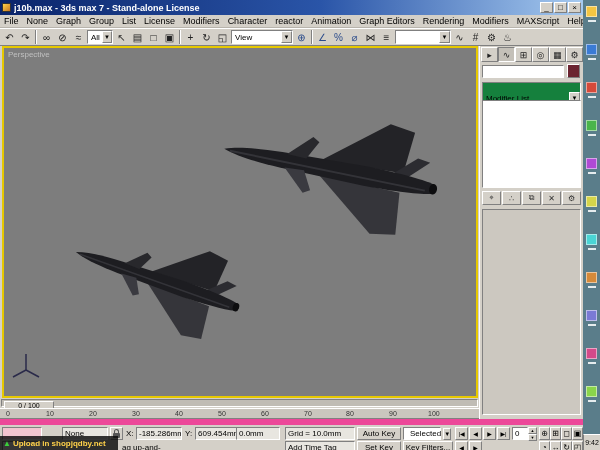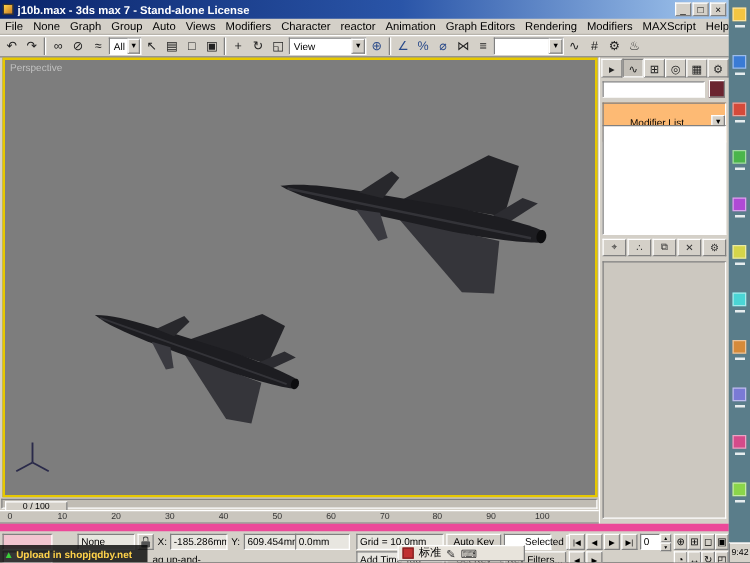--- a/index.html
+++ b/index.html
@@ -61,22 +61,22 @@
   
   .command-panel { position:absolute; left:479px; top:46px; width:104px; height:373px; background:#d4d0c8; border-left:1px solid #fff; }
   .panel-tabs { position:absolute; left:1px; top:1px; width:102px; height:15px; display:flex; }
   .panel-tab { flex:1; height:15px; font-size:9px; display:flex; align-items:center; justify-content:center;
                color:#222; border:1px solid; border-color:#ffffff #808080 #808080 #ffffff; background:#d4d0c8; }
   .panel-tab.active { border-color:#808080 #ffffff #ffffff #808080; background:#c4c0b8; }
   .name-field { position:absolute; left:2px; top:19px; width:82px; height:13px; font-size:8px; }
   .color-swatch { position:absolute; left:87px; top:18px; width:13px; height:14px;
                   border:1px solid; border-color:#ffffff #808080 #808080 #ffffff; }
   .mod-combo { position:absolute; left:2px; top:36px; width:99px; height:32px; display:flex; align-items:center;
-               border:1px solid; border-color:#808080 #ffffff #ffffff #808080; background:#fdba74;
-               font-size:8px; padding-left:21px; justify-content:space-between; }
+               border:1px solid; border-color:#808080 #ffffff #ffffff #808080; background:#15803d;
+               font-size:8px; padding-left:3px; justify-content:space-between; }
   .stack-box { position:absolute; left:2px; top:54px; width:99px; height:88px; }
   .stack-btns { position:absolute; left:2px; top:145px; width:99px; height:15px; display:flex; gap:1px; }
   .stack-btn { width:19px; height:14px; font-size:8px; display:flex; align-items:center; justify-content:center; color:#333; }
   .rollout-area { position:absolute; left:2px; top:163px; width:99px; height:206px; background:#ccc8c0;
                   border:1px solid; border-color:#808080 #ffffff #ffffff #808080; }
 
   
   .time-slider-row { position:absolute; left:0; top:398px; width:479px; height:10px; background:#d4d0c8; }
   .ts-track { position:absolute; left:1px; top:1px; width:477px; height:8px;
               border:1px solid; border-color:#808080 #ffffff #ffffff #808080; background:#c0bcb4; }
@@ -141,22 +141,22 @@
         <span class="win-btn raised">□</span>
         <span class="win-btn raised">×</span>
       </span>
     </div>
 
     <div class="menubar">
       <span class="menu-item">File</span>
       <span class="menu-item">None</span>
       <span class="menu-item">Graph</span>
       <span class="menu-item">Group</span>
-      <span class="menu-item">Auto</span>
-      <span class="menu-item">Views</span>
+      <span class="menu-item">List</span>
+      <span class="menu-item">License</span>
       <span class="menu-item">Modifiers</span>
       <span class="menu-item">Character</span>
       <span class="menu-item">reactor</span>
       <span class="menu-item">Animation</span>
       <span class="menu-item">Graph Editors</span>
       <span class="menu-item">Rendering</span>
       <span class="menu-item">Modifiers</span>
       <span class="menu-item">MAXScript</span>
       <span class="menu-item">Help</span>
     </div>
@@ -290,21 +290,21 @@
           <span class="lock-body"></span>
       </div>
       <span class="sb sb-label" style="left:126px; top:2px">X:</span>
       <div class="sb sb-field sunken" style="left:136px; top:2px; width:46px">-185.286mm</div>
       <span class="sb sb-label" style="left:185px; top:2px">Y:</span>
       <div class="sb sb-field sunken" style="left:195px; top:2px; width:56px">609.454mm</div>
       <span class="sb sb-label" style="left:242px; top:2px">Z:</span>
       <div class="sb sb-field sunken" style="left:236px; top:2px; width:44px">0.0mm</div>
       <div class="sb sb-field sunken" style="left:285px; top:2px; width:70px">Grid = 10.0mm</div>
       <div class="sb sb-btn raised" style="left:357px; top:2px; width:44px">Auto Key</div>
-      <div class="sb white-sunken" style="left:403px; top:2px; width:38px; justify-content:space-between; padding-left:16px">
+      <div class="sb white-sunken" style="left:403px; top:2px; width:38px; justify-content:space-between; padding-left:6px">
         <span>Selected</span>
         <span class="dd-arrow">▼</span>
       </div>
       <div class="sb sb-btn raised t-btn" style="left:455px; top:2px; width:13px">|◀</div>
       <div class="sb sb-btn raised t-btn" style="left:469px; top:2px; width:13px">◀</div>
       <div class="sb sb-btn raised t-btn" style="left:483px; top:2px; width:13px">▶</div>
       <div class="sb sb-btn raised t-btn" style="left:497px; top:2px; width:13px">▶|</div>
       <div class="sb sb-field white-sunken" style="left:512px; top:2px; width:16px">0</div>
       <div class="spin" style="left:528px; top:2px">
           <span>▲</span>
@@ -326,26 +326,20 @@
       <div class="sb sb-btn raised" style="left:550px; top:16px; width:11px">↔</div>
       <div class="sb sb-btn raised" style="left:561px; top:16px; width:11px">↻</div>
       <div class="sb sb-btn raised" style="left:572px; top:16px; width:11px">◰</div>
     </div>
 
     <div class="watermark">
       <span class="wm-icon">▲</span>
       <span class="wm-text">Upload in shopjqdby.net</span>
     </div>
 
-    <div class="ime-bar">
-      <span class="ime-red"></span>
-      <span class="ime-txt">标准</span>
-      <span class="ime-ic">✎</span>
-      <span class="ime-ic">⌨</span>
-    </div>
 
   </div>
 
   <div class="desktop-strip">
     <span class="d-icon" style="top:6px"></span>
     <span class="d-icon" style="top:44px"></span>
     <span class="d-icon" style="top:82px"></span>
     <span class="d-icon" style="top:120px"></span>
     <span class="d-icon" style="top:158px"></span>
     <span class="d-icon" style="top:196px"></span>

